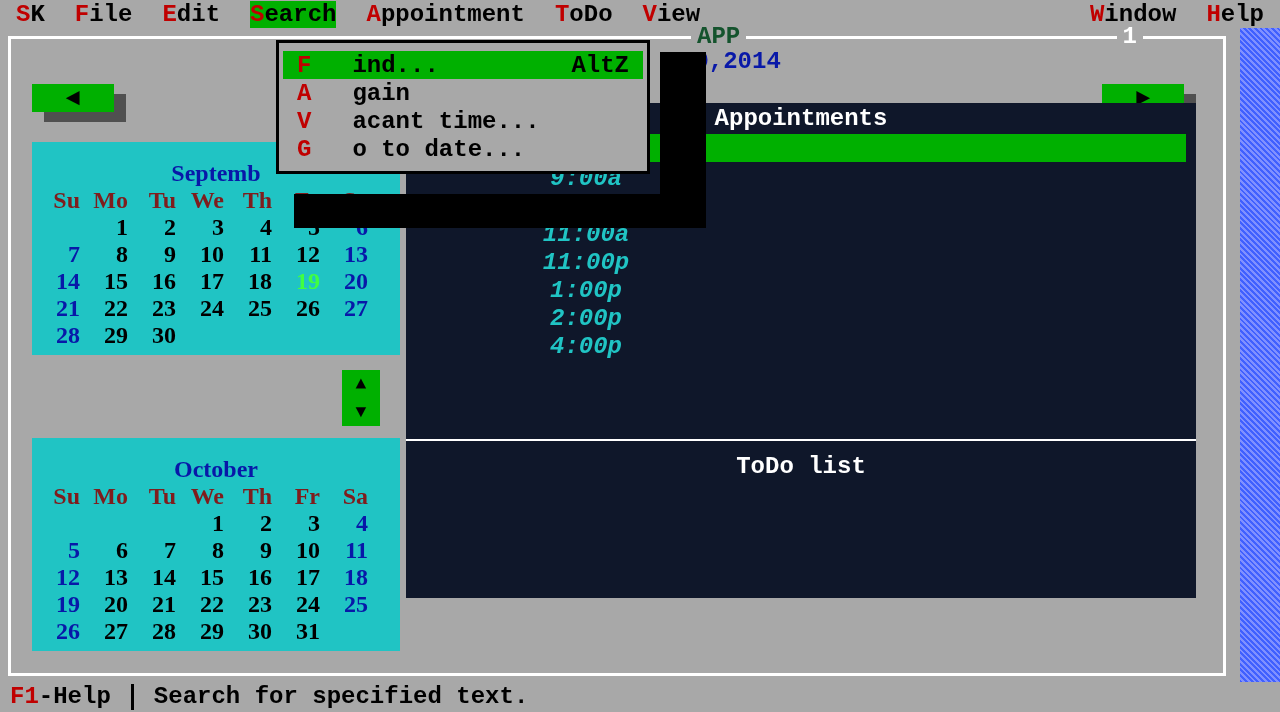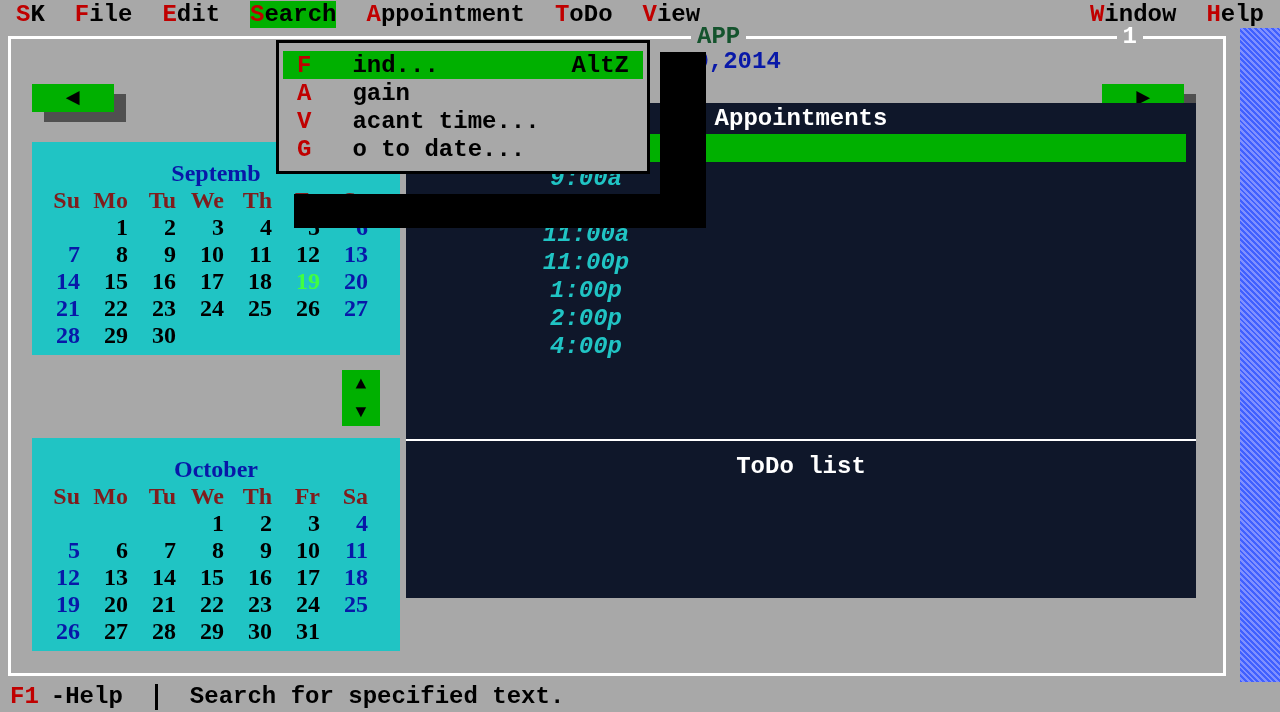--- a/index.html
+++ b/index.html
@@ -159,21 +159,21 @@
   .right-scroll {
     position: absolute;
     right: 0; top: 28px; bottom: 30px;
     width: 40px;
     background: repeating-linear-gradient(45deg,#4060ff,#4060ff 2px,#8090ff 2px,#8090ff 4px);
   }
   
   .status {
     position: absolute;
     left: 10px; bottom: 2px;
-    display: flex; align-items: center; gap: 12px;
+    display: flex; align-items: center; gap: 0;
     color: #000;
   }
   .status .fk { color: #c00000; }
   .status .sep { margin: 0 20px; border-left: 3px solid #000; height: 26px; }
 </style>
 </head>
 <body>
 
 <div class="menubar" id="menubar">
     <div class="menu-item"><span class="hk">S</span><span class="rest">K</span></div>

